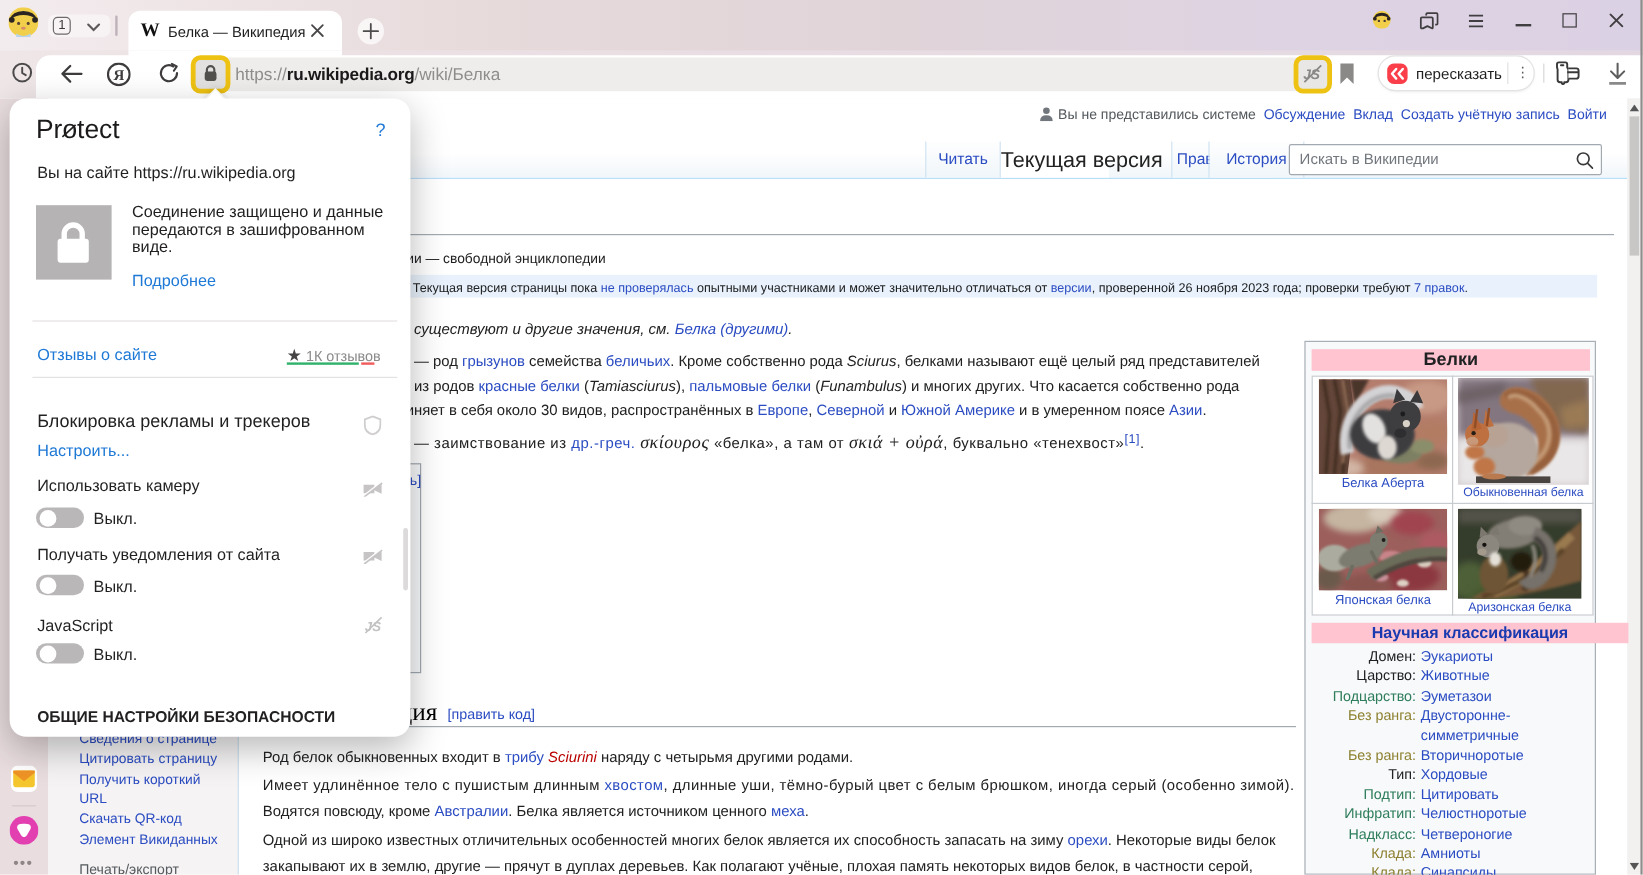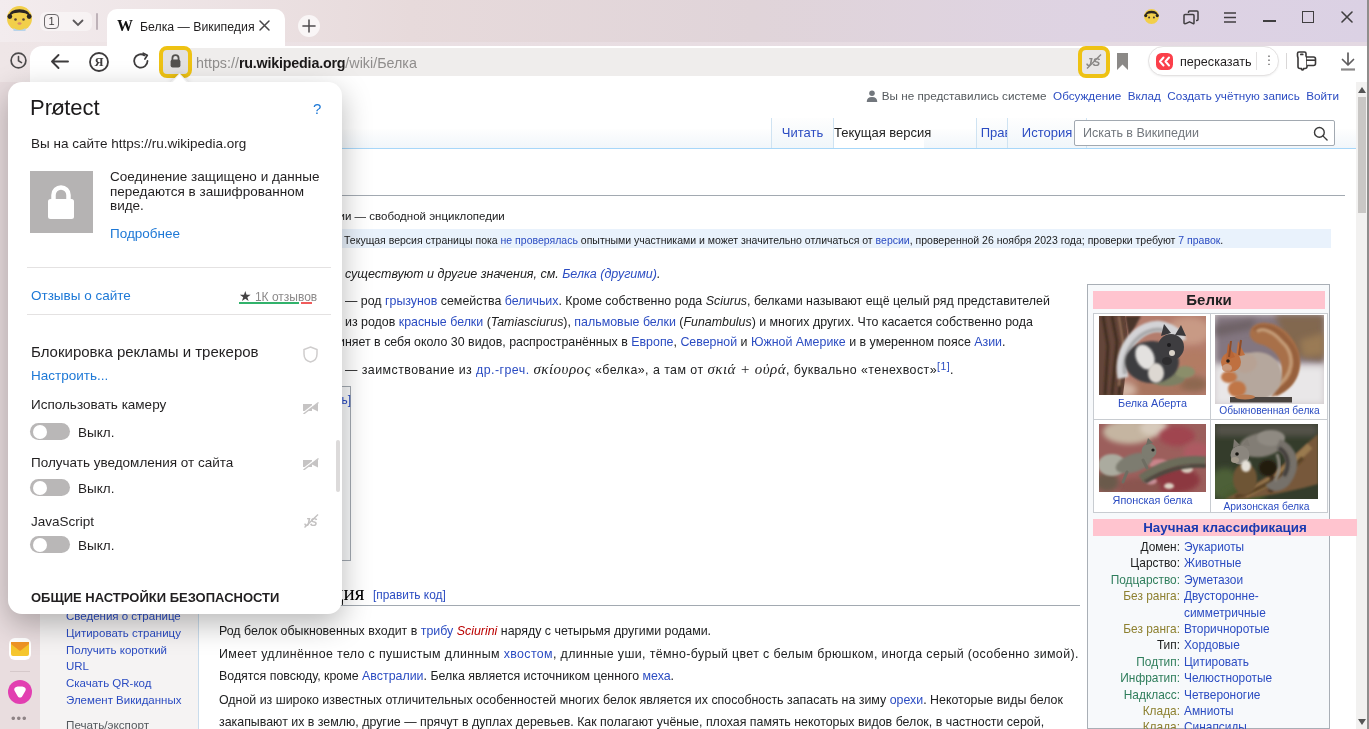--- a/index.html
+++ b/index.html
@@ -144,21 +144,21 @@
 <div class="abs" style="left:198px;top:147.5px;width:1158px;height:1px;background:#a7d7f9;"></div>
 
 <div class="abs nw" style="right:30px;top:89px;font-size:11.7px;color:#54595d;text-align:right;"><svg style="vertical-align:-2px;margin-right:4px" width="12" height="12" viewBox="0 0 13 13">
       <circle cx="6.5" cy="3.6" r="3" fill="#72777d"></circle>
       <path d="M0.8 13 Q0.8 7.6 6.5 7.6 Q12.2 7.6 12.2 13 Z" fill="#72777d"></path>
     </svg>Вы не представились системе&nbsp;&nbsp;<a class="wl" href="#">Обсуждение</a>&nbsp;&nbsp;<a class="wl" href="#">Вклад</a>&nbsp;&nbsp;<a class="wl" href="#">Создать учётную запись</a>&nbsp;&nbsp;<a class="wl" href="#">Войти</a></div>
 
 <div class="abs" style="left:198px;top:129px;width:1158px;height:18.5px;background:linear-gradient(180deg,#fefefe,#f1f6fa);"></div>
 
 <div class="abs" style="left:771px;top:118px;width:62px;height:30px;background:linear-gradient(#fefefe,#f0f6fa);border-left:1px solid #cfe3f2;font-size:13px;color:#2b4cc2;text-align:center;line-height:30px;">Читать</div>
-<div class="abs" style="left:833px;top:118px;width:91px;height:30px;background:#fff;border-left:1px solid #cfe3f2;font-size:13px;color:#222;text-align:center;line-height:30px;white-space:nowrap;">Текущая версия</div>
+<div class="abs" style="left:833px;top:118px;width:91px;height:30px;background:#fff;border-left:1px solid #cfe3f2;font-size:18px;color:#222;text-align:center;line-height:30px;white-space:nowrap;">Текущая версия</div>
 <div class="abs" style="left:976px;top:118px;width:83px;height:30px;background:linear-gradient(#fefefe,#f0f6fa);border-left:1px solid #cfe3f2;font-size:13px;color:#2b4cc2;text-align:center;line-height:30px;">Править код</div>
 <div class="abs" style="left:1007px;top:118px;width:80px;height:30px;background:linear-gradient(#fefefe,#f0f6fa);border-left:1px solid #cfe3f2;border-right:1px solid #cfe3f2;font-size:13px;color:#2b4cc2;text-align:center;line-height:30px;">История</div>
 
 <div class="abs" style="left:1074px;top:120px;width:261px;height:26px;background:#fff;border:1px solid #a2a9b1;border-radius:2px;"></div>
 <div class="abs" style="left:1083px;top:126px;font-size:12.5px;color:#72777d;">Искать в Википедии</div>
 <svg class="abs" style="left:1313px;top:126px" width="15" height="15" viewBox="0 0 16 16">
   <circle cx="6.8" cy="6.8" r="5.2" stroke="#3a3a3a" stroke-width="1.5" fill="none"></circle>
   <path d="M10.8 10.8 L15 15" stroke="#3a3a3a" stroke-width="1.5" stroke-linecap="round"></path>
 </svg>
 

